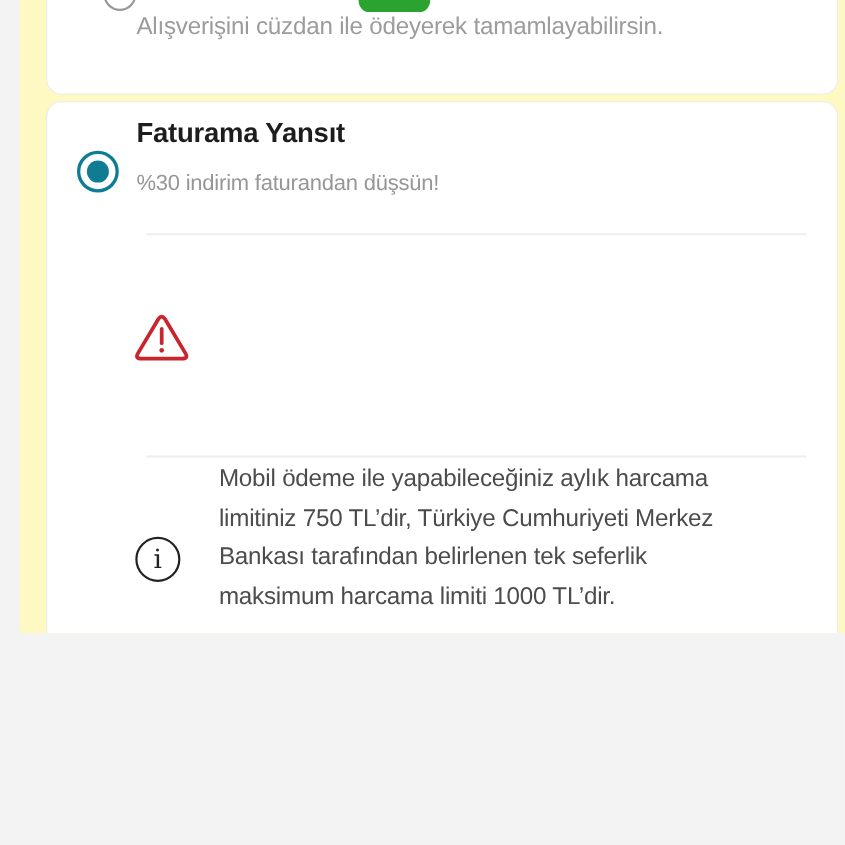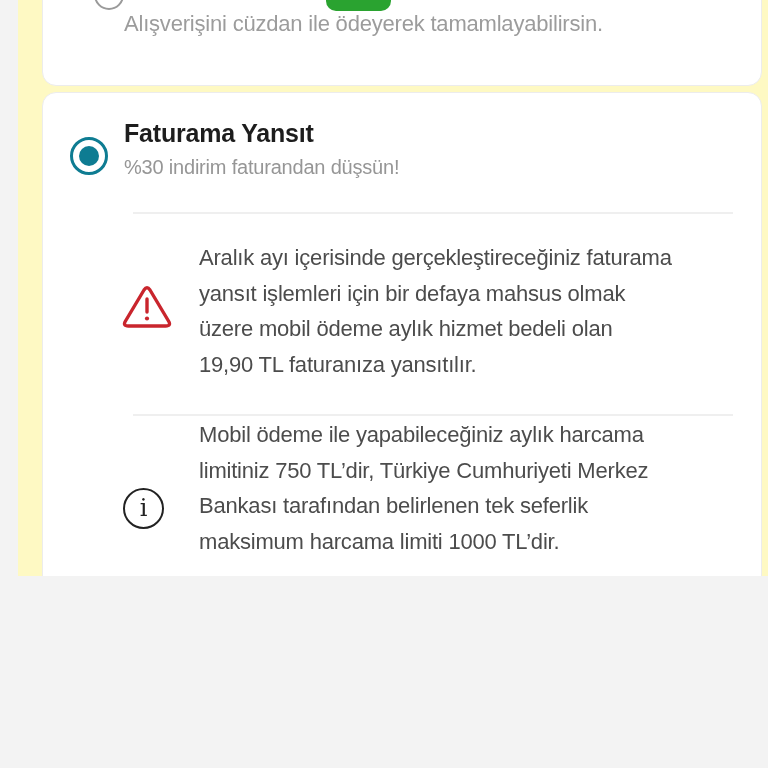--- a/index.html
+++ b/index.html
@@ -17,21 +17,21 @@
   .radio-on{left:27px;top:44px;width:38px;height:38px;border:3px solid #0e7c92;
             display:flex;align-items:center;justify-content:center;}
   .radio-on .dot{width:20px;height:20px;border-radius:50%;background:#0e7c92;}
 
   .badge-partial{position:absolute;left:283px;top:3px;width:65px;height:21px;
                  border-radius:10px;background:#2aa330;}
 
   .wallet-desc{position:absolute;left:81px;top:24px;margin:0;font-size:22px;
                color:#9c9c9c;letter-spacing:-0.2px;}
 
-  .option-title{position:absolute;left:81px;top:26px;margin:0;font-size:25px;font-weight:bold;
+  .option-title{position:absolute;left:81px;top:14px;margin:0;font-size:25px;font-weight:bold;
                 color:#1d1d1d;letter-spacing:-0.2px;}
   .option-sub{position:absolute;left:81px;top:63px;margin:0;font-size:20px;color:#969696;
               letter-spacing:-0.2px;}
 
   .divider{position:absolute;left:90px;width:600px;height:2px;background:#efefef;}
   .divider.d1{top:119px;}
   .divider.d2{top:321px;}
 
   .note-text{position:absolute;left:156px;margin:0;font-size:22px;line-height:35.5px;
              color:#4c4c4c;white-space:pre;letter-spacing:-0.2px;}
@@ -69,24 +69,20 @@
 
     <div class="divider d1"></div>
 
     <span class="warn-icon">
       <svg width="52" height="46" viewBox="0 0 52 46" fill="none">
         <path d="M23 7 Q26 2.5 29 7 L47.5 38 Q50.5 43 44.6 43 H7.4 Q1.5 43 4.5 38 Z" stroke="#c9252d" stroke-width="3.4" stroke-linejoin="round"></path>
         <line x1="26" y1="16" x2="26" y2="29" stroke="#c9252d" stroke-width="3.4" stroke-linecap="round"></line>
         <circle cx="26" cy="35.5" r="2.1" fill="#c9252d"></circle>
       </svg>
     </span>
-    <p class="note-text warn">Aralık ayı içerisinde gerçekleştireceğiniz faturama
-yansıt işlemleri için bir defaya mahsus olmak
-üzere mobil ödeme aylık hizmet bedeli olan
-19,90 TL faturanıza yansıtılır.</p>
 
     <div class="divider d2"></div>
 
     <span class="info-icon">
       <span class="glyph">i</span>
     </span>
     <p class="note-text inf">Mobil ödeme ile yapabileceğiniz aylık harcama
 limitiniz 750 TL’dir, Türkiye Cumhuriyeti Merkez
 Bankası tarafından belirlenen tek seferlik
 maksimum harcama limiti 1000 TL’dir.</p>

